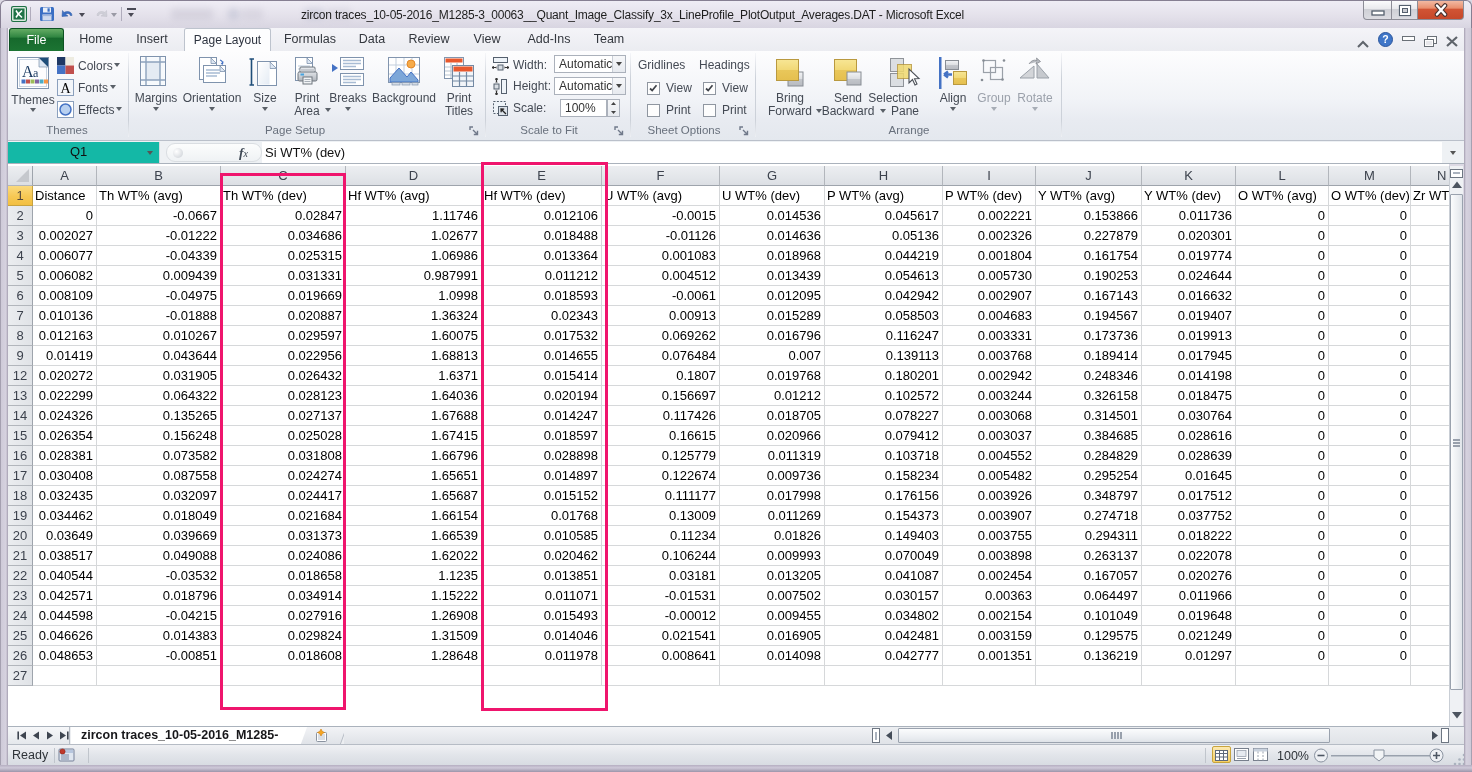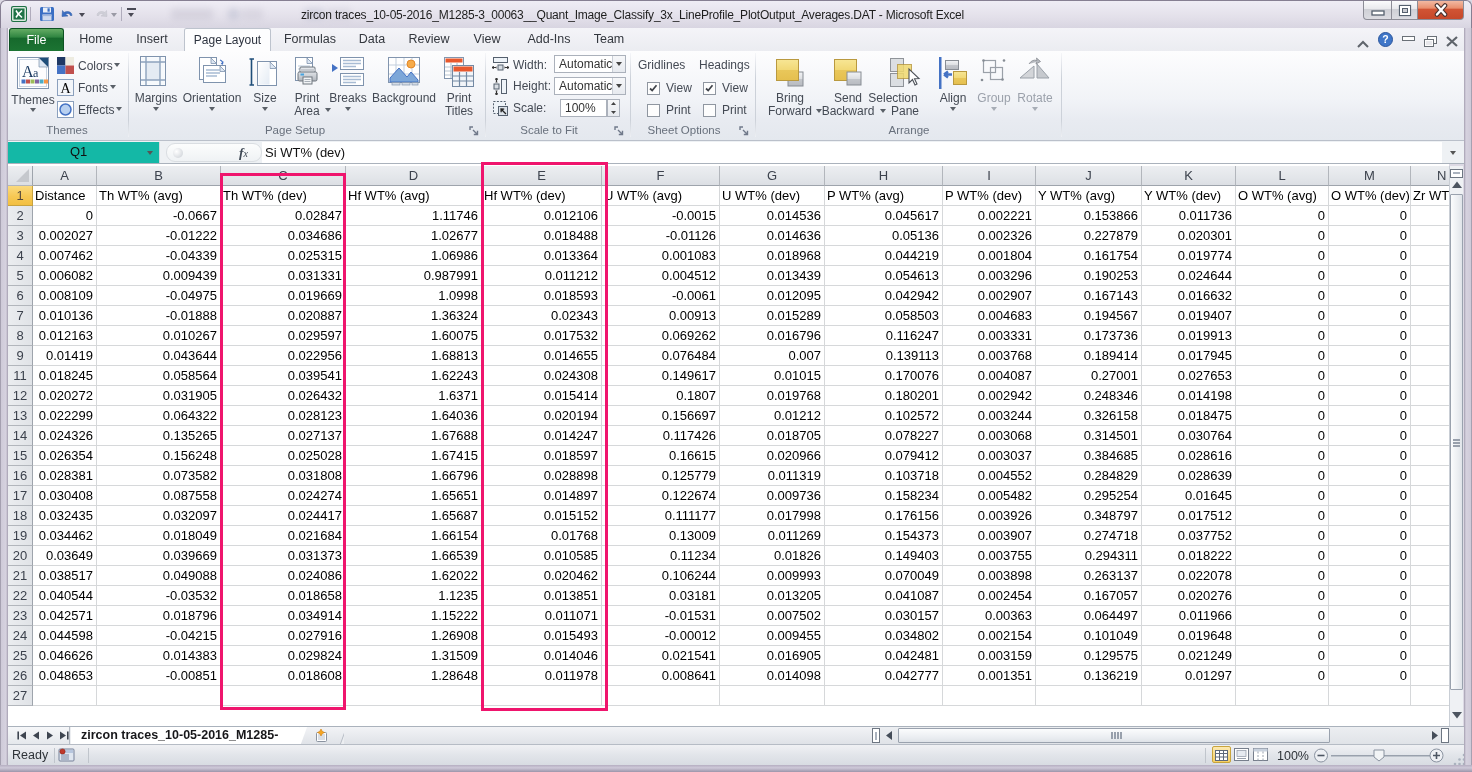--- a/index.html
+++ b/index.html
@@ -538,21 +538,21 @@
             <td class="num">0.05136</td>
             <td class="num">0.002326</td>
             <td class="num">0.227879</td>
             <td class="num">0.020301</td>
             <td class="num">0</td>
             <td class="num">0</td>
             <td class="num"></td>
           </tr>
           <tr>
             <td class="gut">4</td>
-            <td class="num">0.007462</td>
+            <td class="num">0.006077</td>
             <td class="num">-0.04339</td>
             <td class="num">0.025315</td>
             <td class="num">1.06986</td>
             <td class="num">0.013364</td>
             <td class="num">0.001083</td>
             <td class="num">0.018968</td>
             <td class="num">0.044219</td>
             <td class="num">0.001804</td>
             <td class="num">0.161754</td>
             <td class="num">0.019774</td>
@@ -563,21 +563,21 @@
           <tr>
             <td class="gut">5</td>
             <td class="num">0.006082</td>
             <td class="num">0.009439</td>
             <td class="num">0.031331</td>
             <td class="num">0.987991</td>
             <td class="num">0.011212</td>
             <td class="num">0.004512</td>
             <td class="num">0.013439</td>
             <td class="num">0.054613</td>
-            <td class="num">0.003296</td>
+            <td class="num">0.005730</td>
             <td class="num">0.190253</td>
             <td class="num">0.024644</td>
             <td class="num">0</td>
             <td class="num">0</td>
             <td class="num"></td>
           </tr>
           <tr>
             <td class="gut">6</td>
             <td class="num">0.008109</td>
             <td class="num">-0.04975</td>
@@ -634,37 +634,20 @@
             <td class="num">0.043644</td>
             <td class="num">0.022956</td>
             <td class="num">1.68813</td>
             <td class="num">0.014655</td>
             <td class="num">0.076484</td>
             <td class="num">0.007</td>
             <td class="num">0.139113</td>
             <td class="num">0.003768</td>
             <td class="num">0.189414</td>
             <td class="num">0.017945</td>
-            <td class="num">0</td>
-            <td class="num">0</td>
-            <td class="num"></td>
-          </tr>
-          <tr>
-            <td class="gut">11</td>
-            <td class="num">0.018245</td>
-            <td class="num">0.058564</td>
-            <td class="num">0.039541</td>
-            <td class="num">1.62243</td>
-            <td class="num">0.024308</td>
-            <td class="num">0.149617</td>
-            <td class="num">0.01015</td>
-            <td class="num">0.170076</td>
-            <td class="num">0.004087</td>
-            <td class="num">0.27001</td>
-            <td class="num">0.027653</td>
             <td class="num">0</td>
             <td class="num">0</td>
             <td class="num"></td>
           </tr>
           <tr>
             <td class="gut">12</td>
             <td class="num">0.020272</td>
             <td class="num">0.031905</td>
             <td class="num">0.026432</td>
             <td class="num">1.6371</td>

